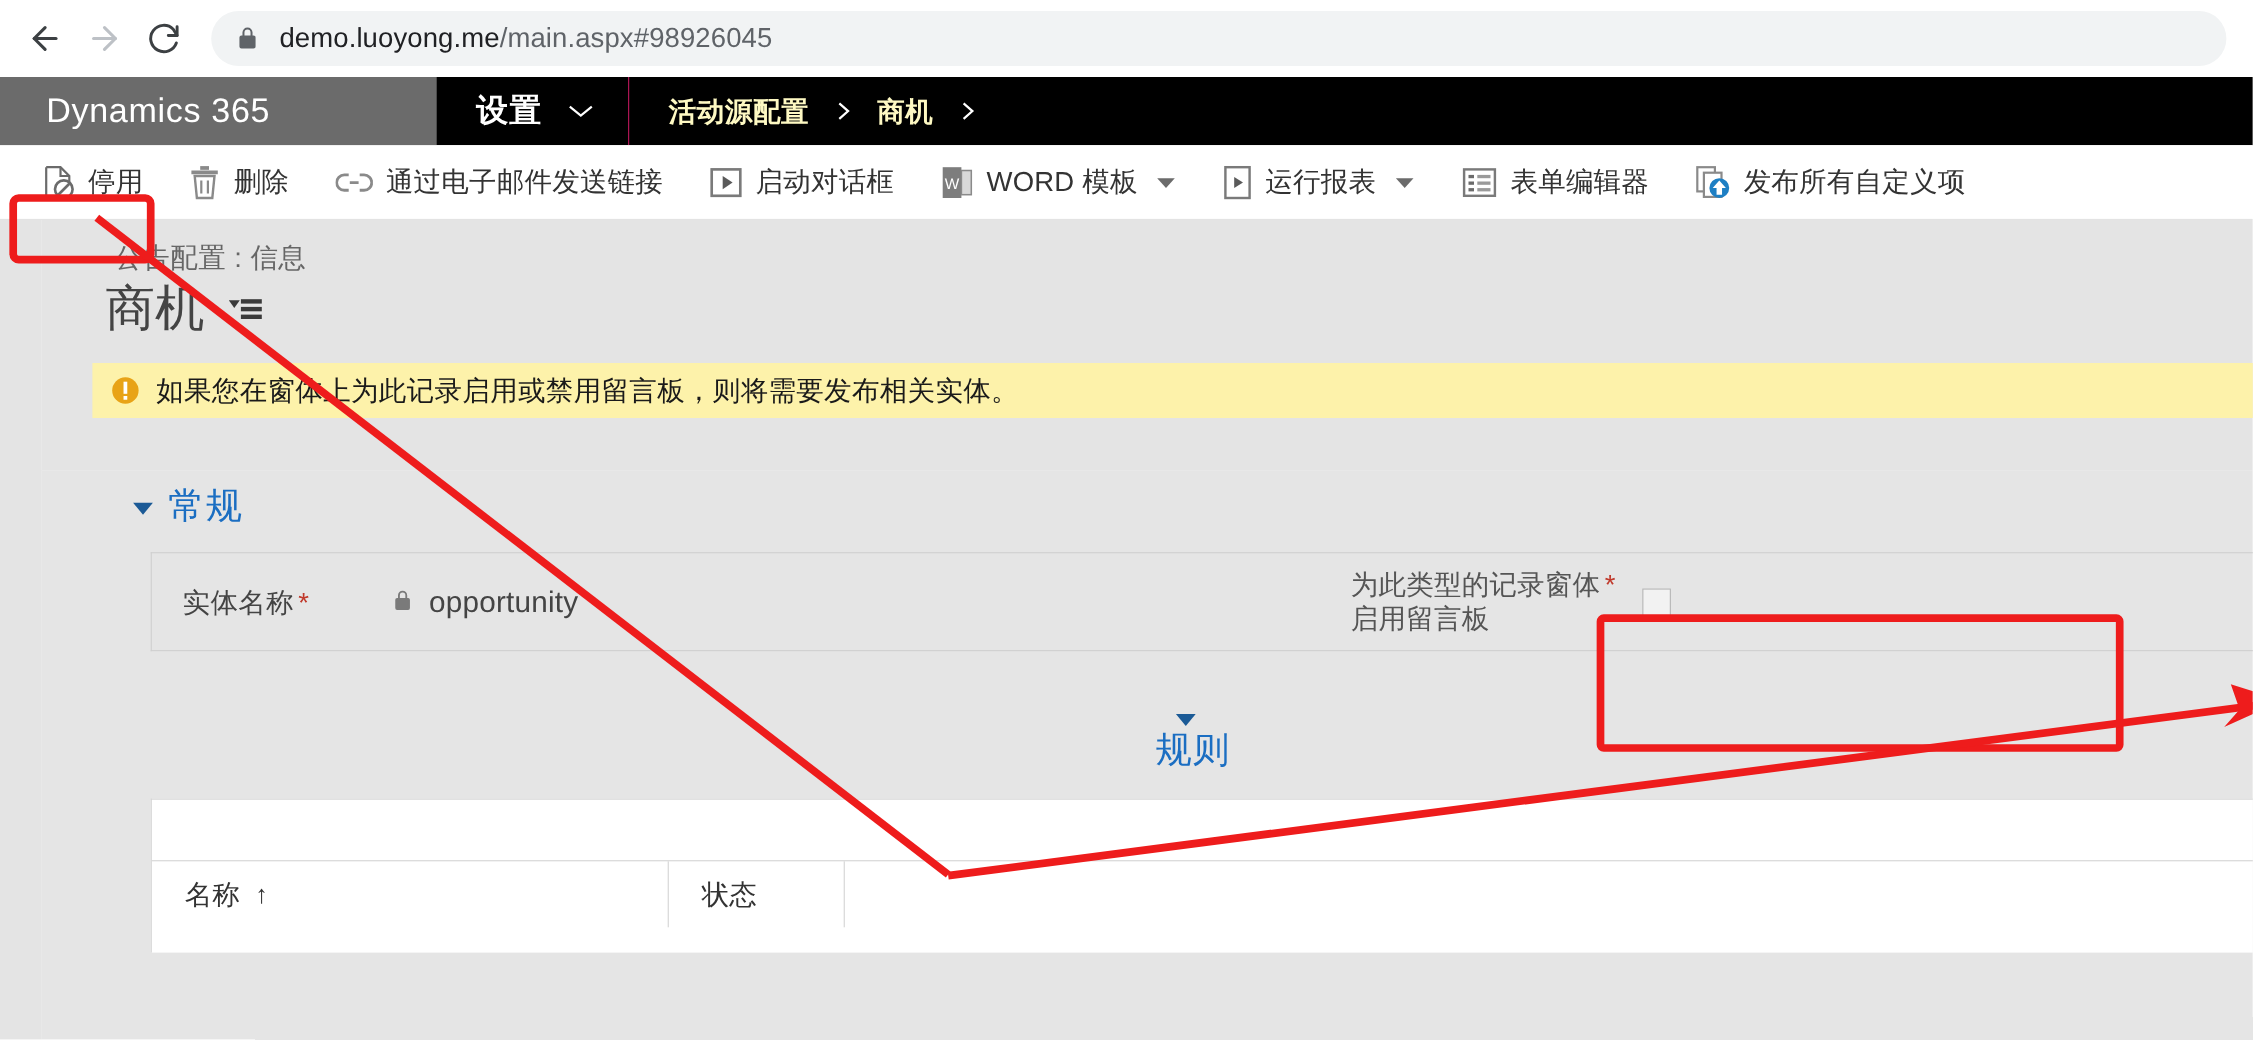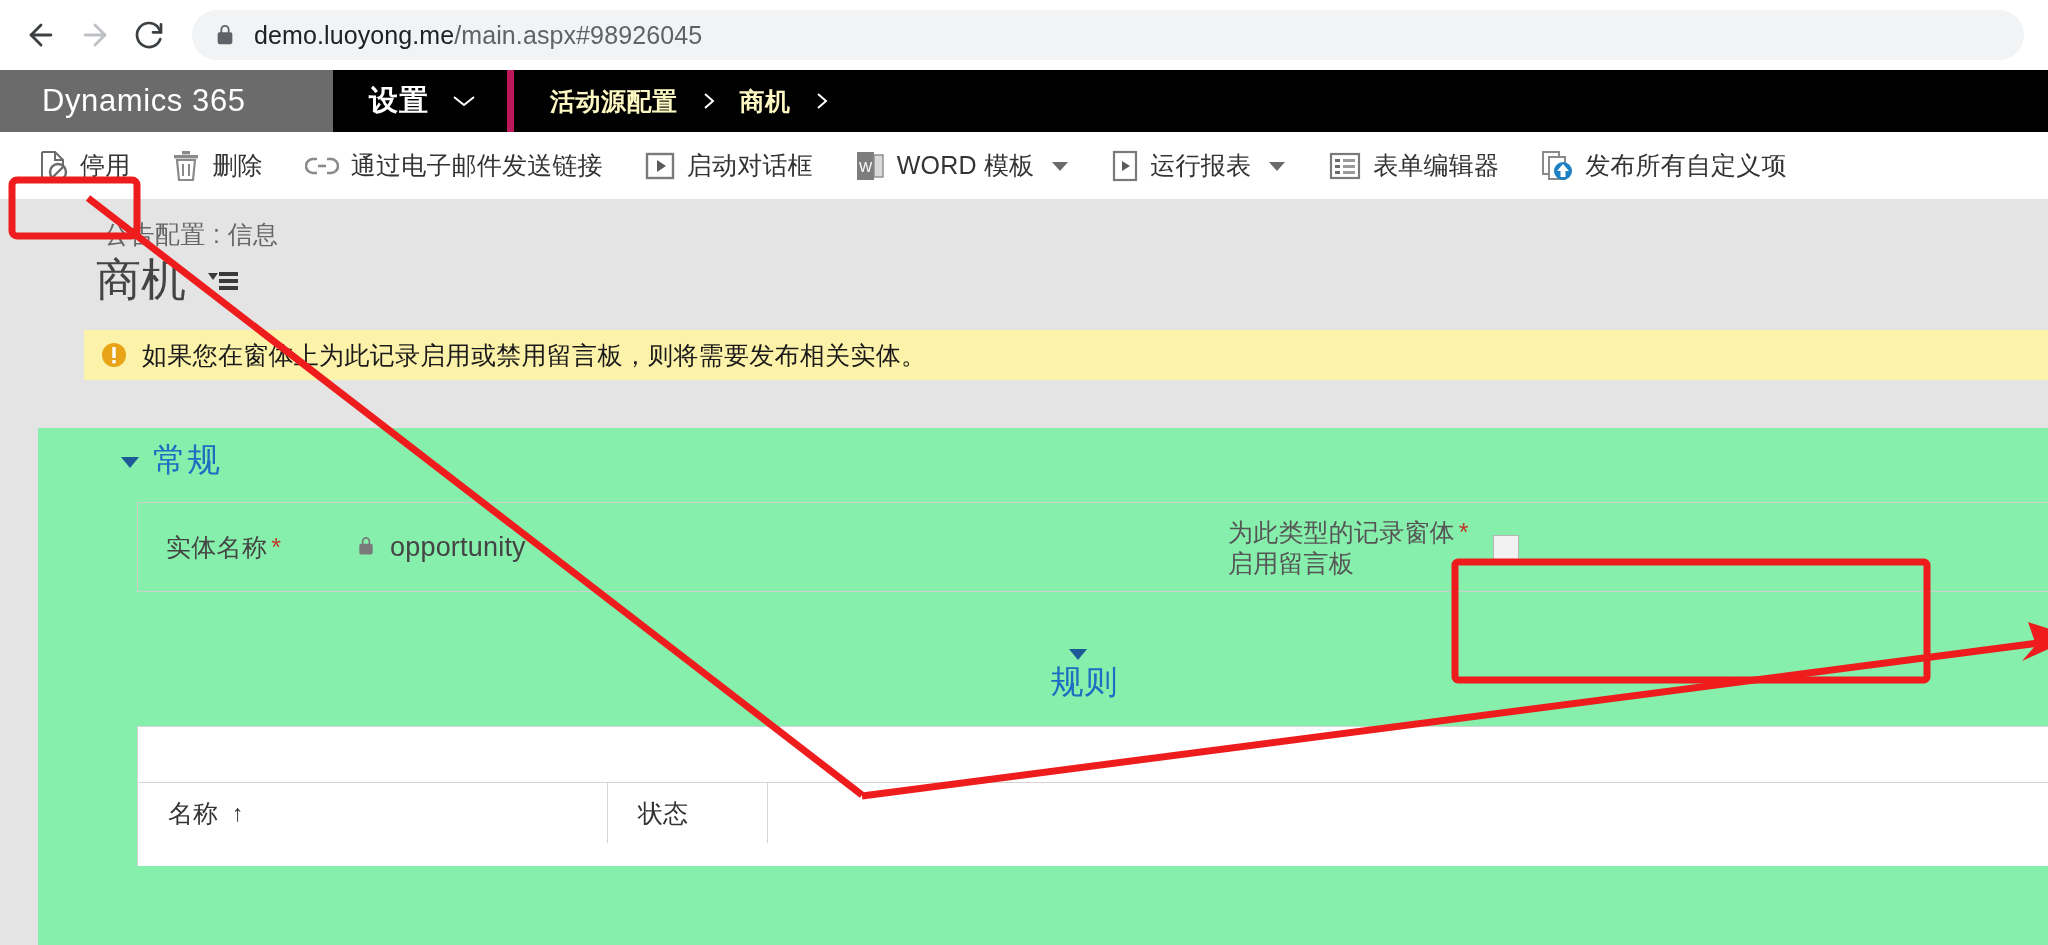--- a/index.html
+++ b/index.html
@@ -34,30 +34,30 @@
     white-space: nowrap; font-family: "Liberation Sans", sans-serif;
   }
   .url-text .path { color: #5f6368; }
 
   
   .topnav {
     position: absolute; left: 0; top: 70px; width: 2048px; height: 62px;
     background: #000000; display: flex; align-items: stretch;
   }
   .brand {
-    width: 333px; background: #6b6b6b; display: flex; align-items: center;
+    width: 397px; background: #6b6b6b; display: flex; align-items: center;
     padding-left: 42px; flex: none;
   }
   .brand-text {
     color: #ffffff; font-size: 31px; font-weight: 300; letter-spacing: .6px;
     font-family: "Liberation Sans", sans-serif;
   }
   .nav-module {
     display: flex; align-items: center; padding: 0 30px 0 36px; flex: none;
-    border-right: 7px solid #be185d;
+    border-right: 1px solid #be185d;
   }
   .nav-module-label {
     color: #ffffff; font-size: 29px; font-weight: 600; letter-spacing: 1px;
   }
   .nav-caret { margin-left: 22px; display: flex; align-items: center; }
   .breadcrumb {
     display: flex; align-items: center; padding-left: 36px; gap: 0;
   }
   .bc-item {
     color: #fef9c3; font-size: 25px; font-weight: 600; letter-spacing: .5px;
@@ -112,21 +112,21 @@
   .notify {
     position: absolute; left: 46px; top: 130px; width: 2002px; height: 50px;
     background: #fdf2aa; display: flex; align-items: center; padding-left: 16px;
   }
   .notify-icon { display: flex; align-items: center; margin-right: 14px; flex: none; }
   .notify-text { font-size: 25px; color: #1a1a1a; letter-spacing: .3px; }
 
   
   .form-area {
     position: absolute; left: 38px; top: 228px; width: 2010px; height: 517px;
-    background: #86efac;
+    background: #e5e5e5;
     padding-left: 29px;
   }
   .section-header {
     display: flex; align-items: center; padding-left: 54px; height: 64px;
   }
   .sec-triangle {
     width: 0; height: 0; border-left: 9px solid transparent;
     border-right: 9px solid transparent; border-top: 11px solid #1b5a96;
     margin-right: 14px; margin-top: 5px;
   }

